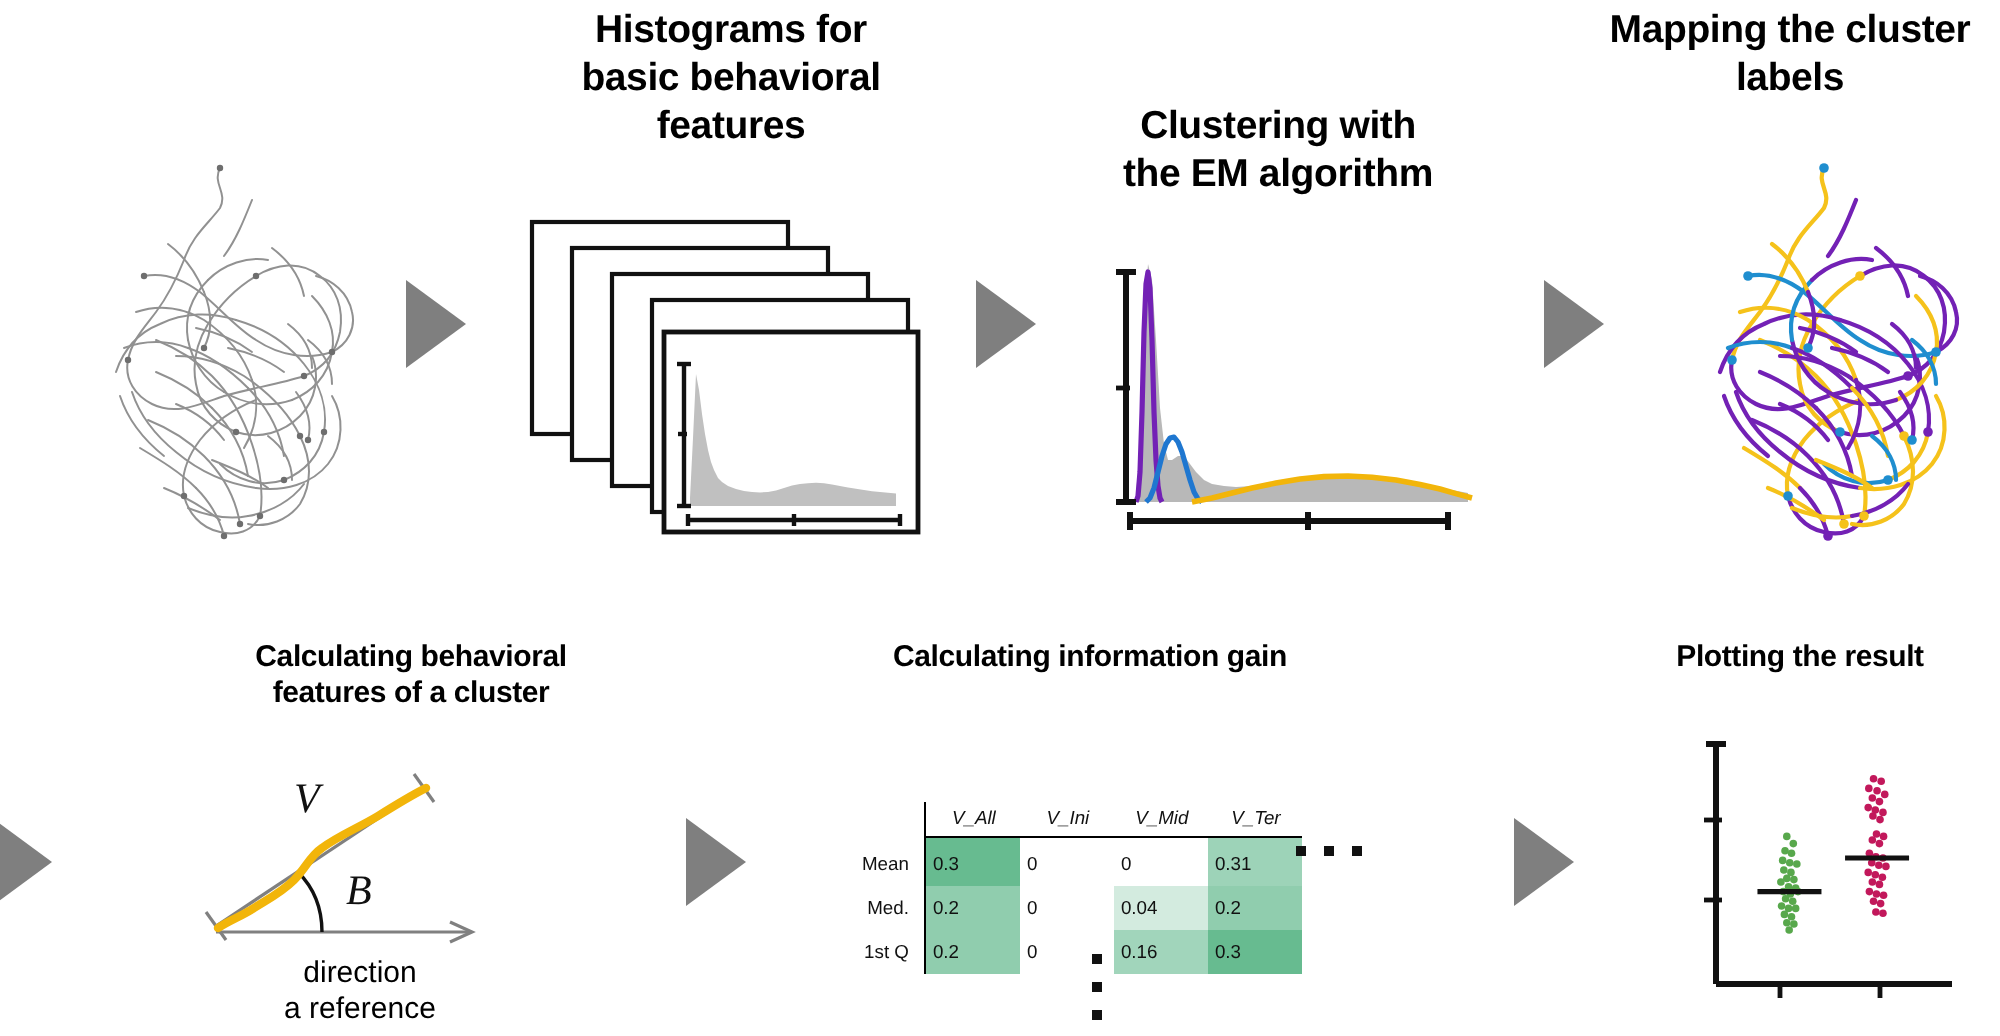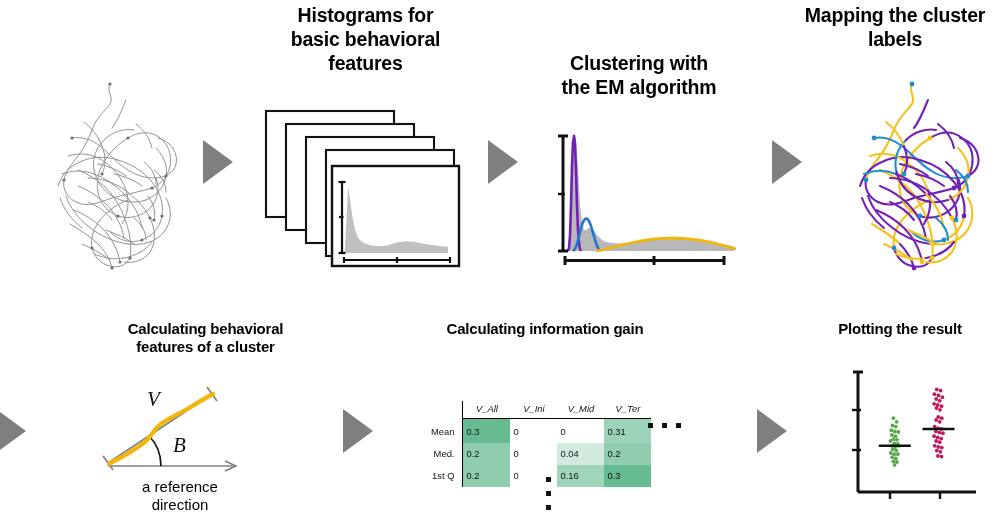--- a/index.html
+++ b/index.html
@@ -299,22 +299,22 @@
       <path d="M66,98 C66,86 62,76 54,68" stroke="#111111" stroke-width="1.7" fill="none"></path>
 
       <path d="M14,96 C20,92 26,90 32,86 C40,81 46,78 52,72 C58,66 60,60 66,56
                C74,50 84,46 94,40 C102,35 110,30 118,26" stroke="#f2b50a" stroke-width="4.2" fill="none" stroke-linecap="round" stroke-linejoin="round"></path>
       <text x="52" y="38" font-size="21" font-style="italic" font-family="'Liberation Serif',serif" fill="#111">V</text>
       <text x="78" y="84" font-size="21" font-style="italic" font-family="'Liberation Serif',serif" fill="#111">B</text>
     </svg>
   </div>
 
   <div class="cap" style="left:105px;top:478px;width:150px;">
+    <div>direction</div>
     <div>a reference</div>
-    <div>direction</div>
   </div>
 
   <div class="arrow" style="left:343px;top:409px;"></div>
 
   <div class="title t-bot" style="left:395px;top:320px;width:300px;">
     <div>Calculating information gain</div>
   </div>
 
   <table class="ig-table" style="left:428px;top:360px;margin-top:41px;">
     <thead>

